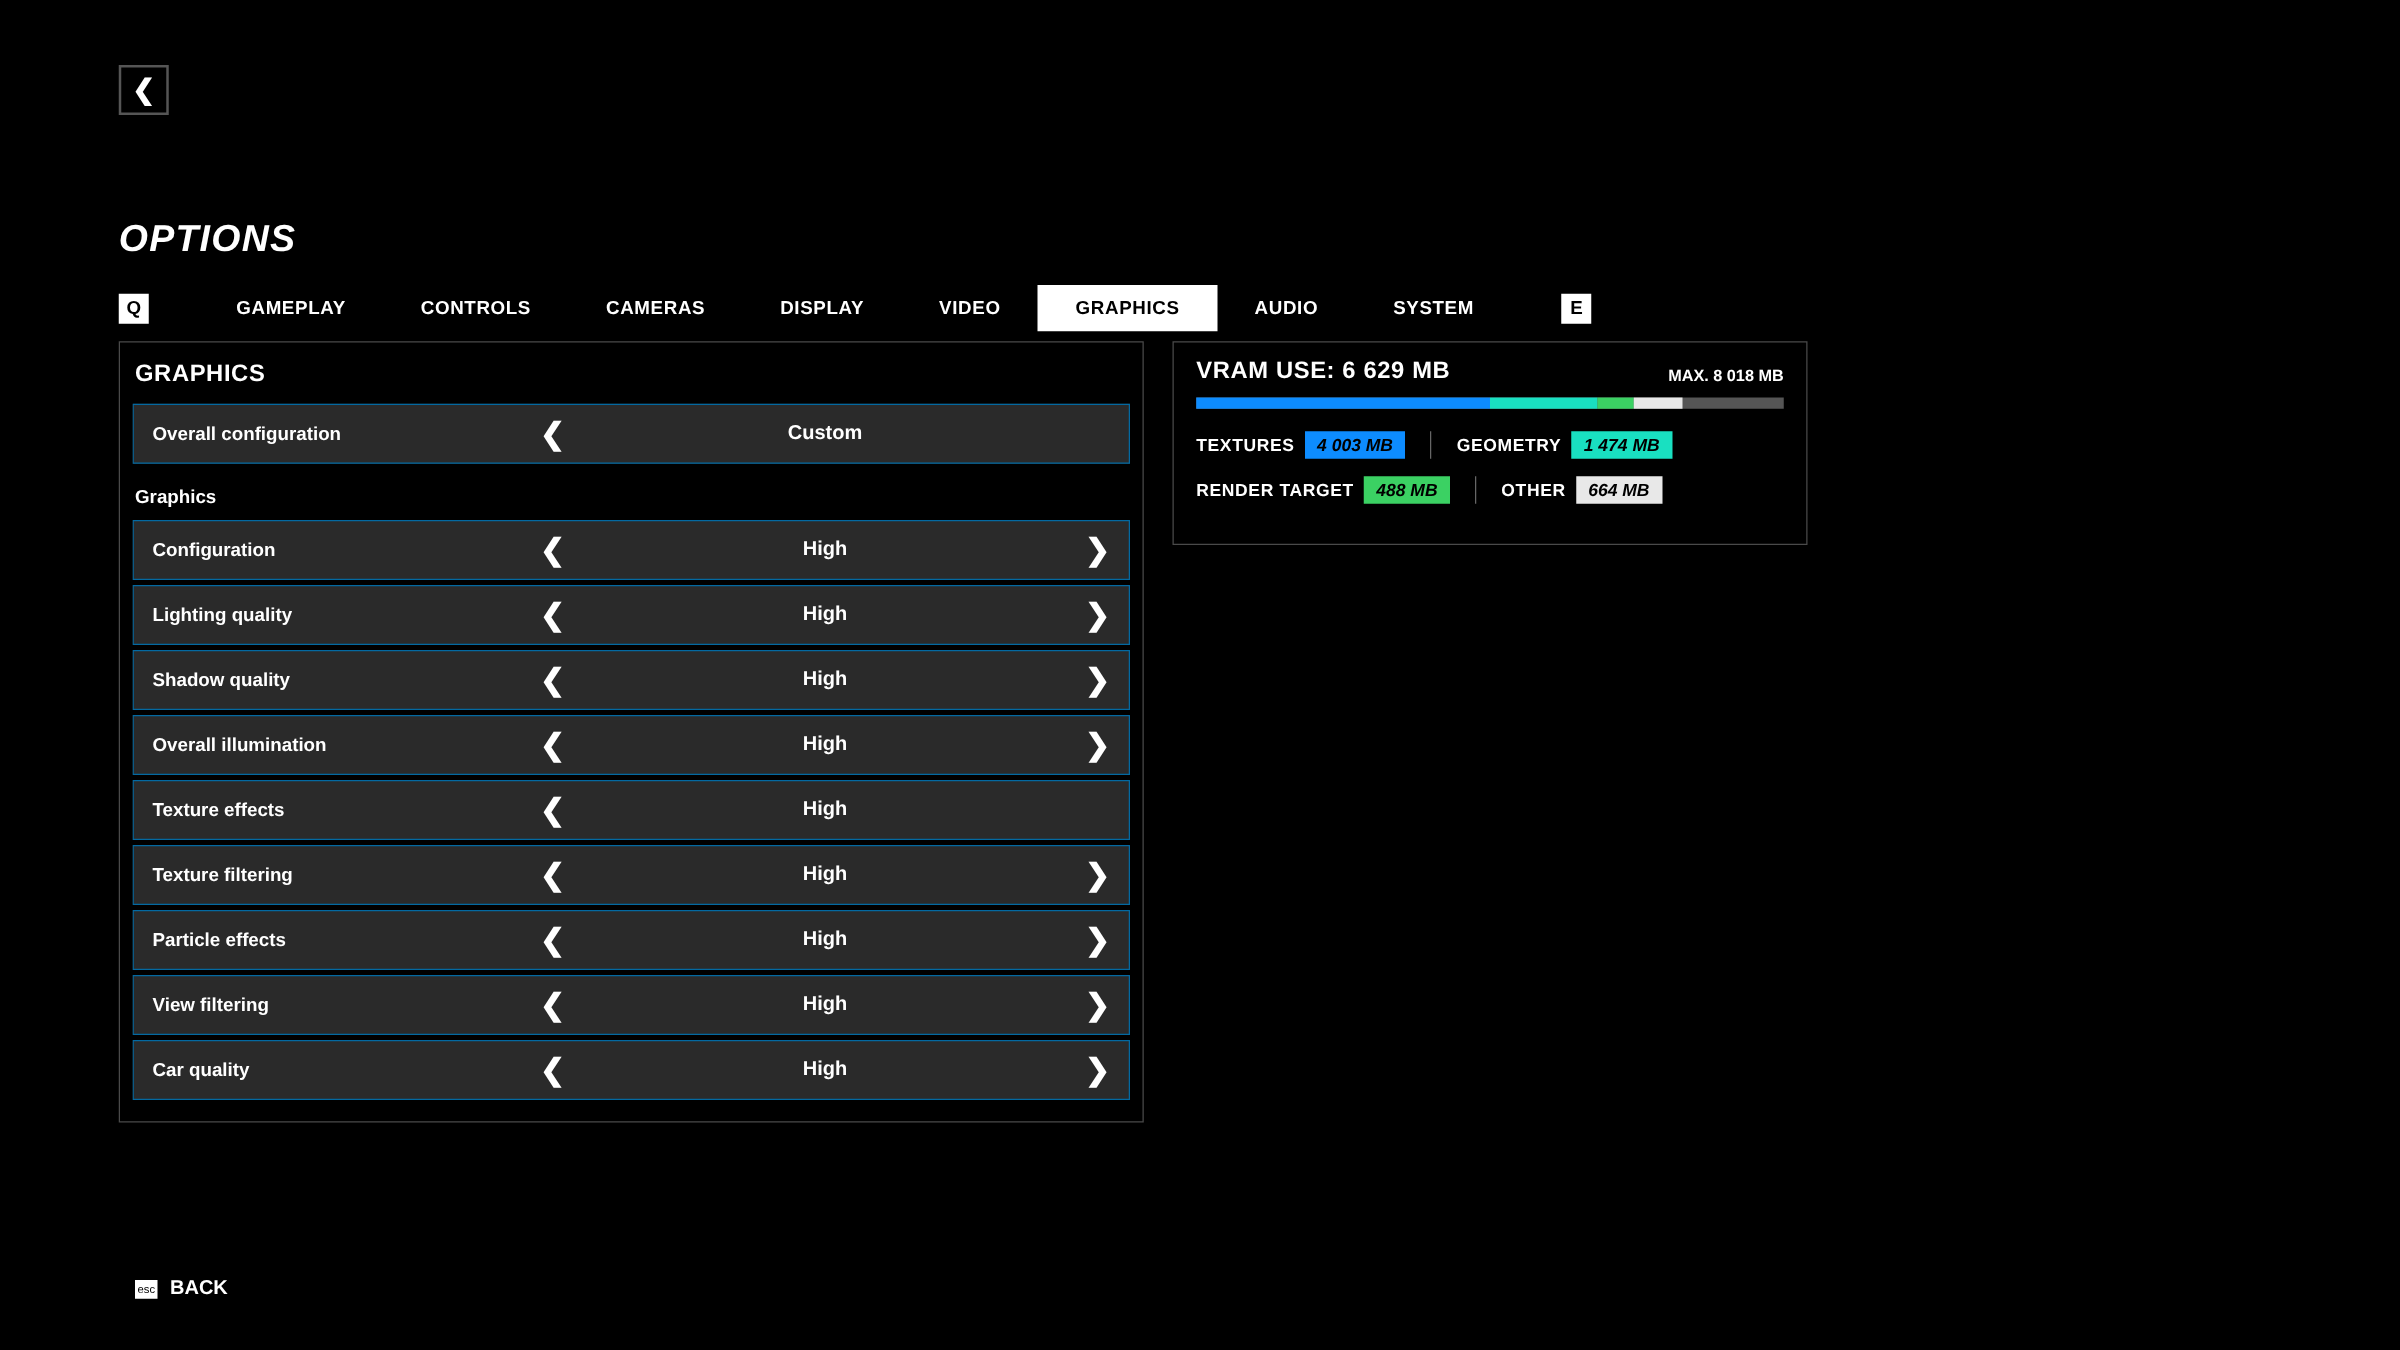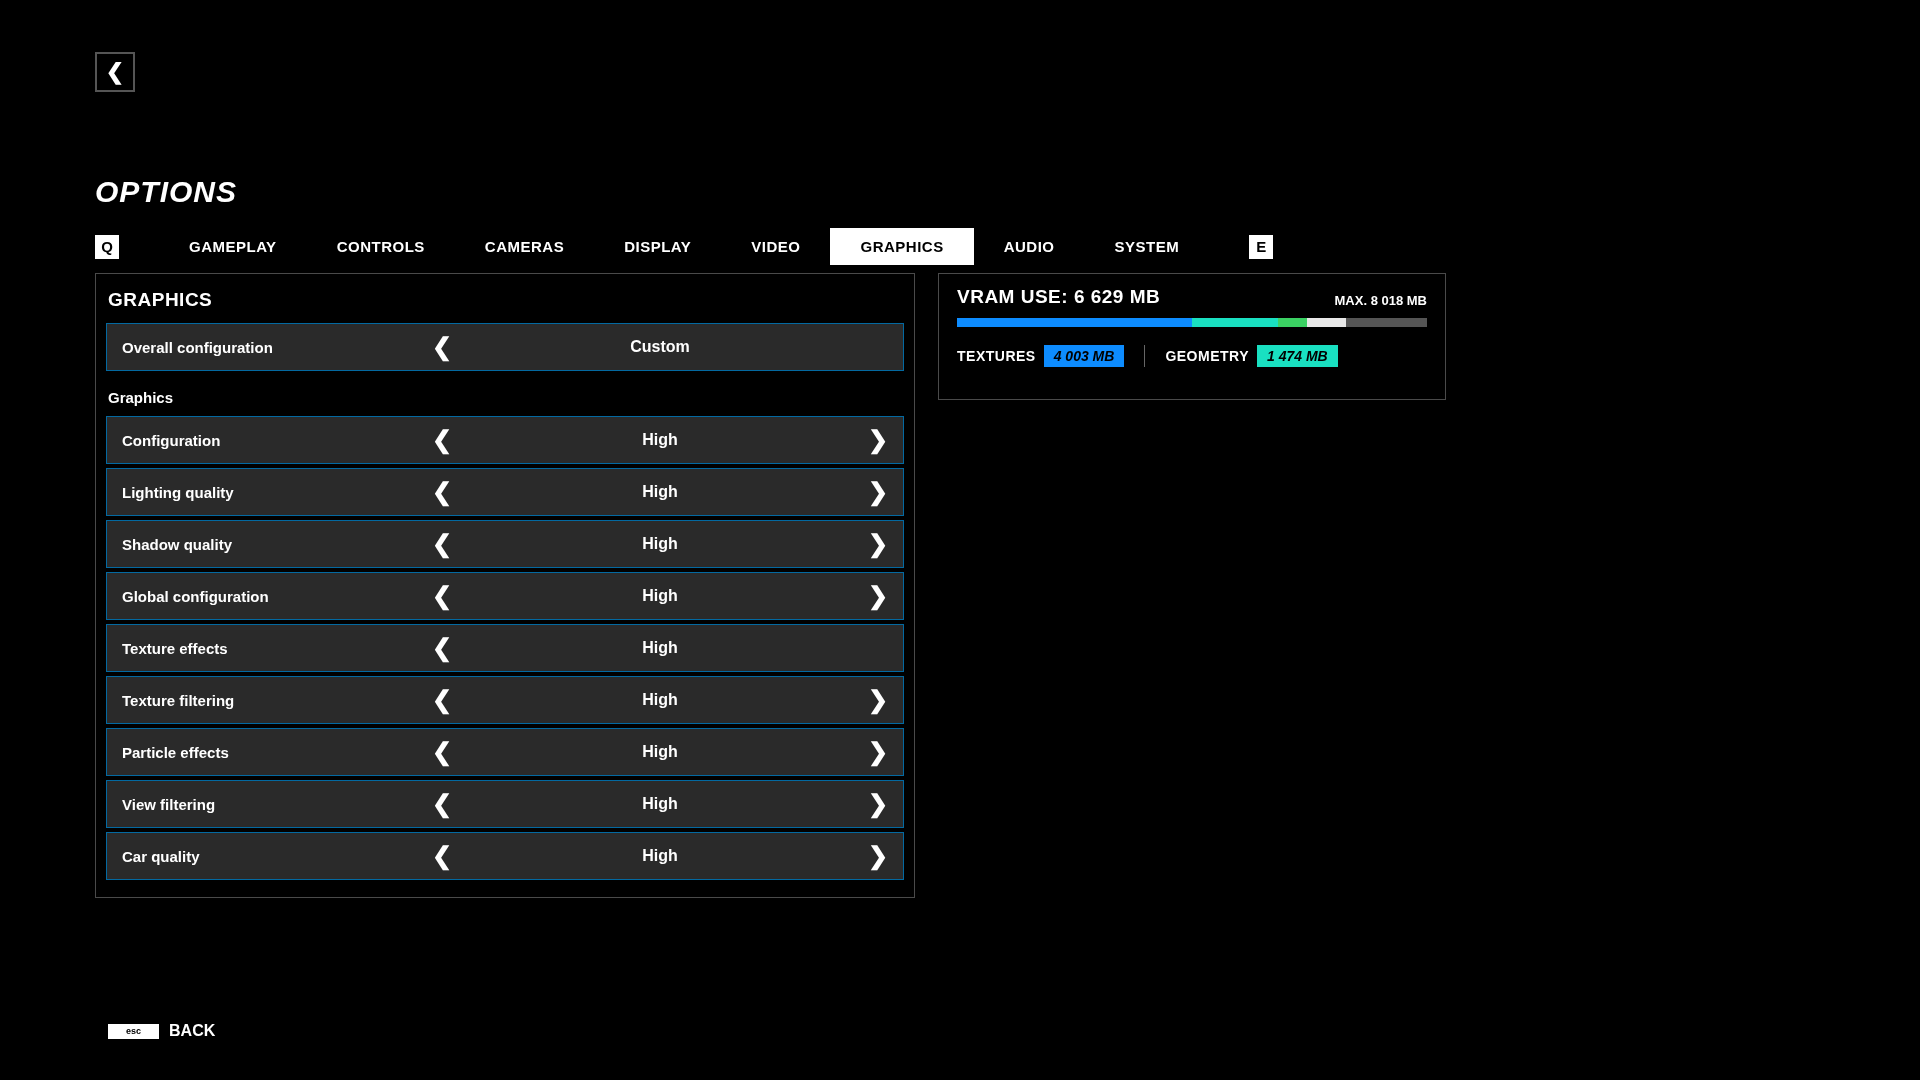--- a/index.html
+++ b/index.html
@@ -185,22 +185,22 @@
     left: 108px;
     display: flex;
     align-items: center;
     gap: 10px;
     cursor: pointer;
   }
   .esc-hint {
     background: #fff;
     color: #000;
     font-size: 9px;
-    font-weight: 700;
-    padding: 3px 18px;
+    font-weight: 400;
+    padding: 3px 2px;
     line-height: 1;
   }
   .footer-text { font-size: 16px; font-weight: 900; text-transform: uppercase; }
 </style>
 </head>
 <body>
 
 <div class="back-top">
   <span>❮</span>
 </div>
@@ -246,21 +246,21 @@
           <div class="option-value">High</div>
           <div class="arrow-cell">❯</div>
         </div>
         <div class="option-row">
           <div class="option-label">Shadow quality</div>
           <div class="arrow-cell">❮</div>
           <div class="option-value">High</div>
           <div class="arrow-cell">❯</div>
         </div>
         <div class="option-row">
-          <div class="option-label">Global configuration</div>
+          <div class="option-label">Overall illumination</div>
           <div class="arrow-cell">❮</div>
           <div class="option-value">High</div>
           <div class="arrow-cell">❯</div>
         </div>
         <div class="option-row">
           <div class="option-label">Texture effects</div>
           <div class="arrow-cell">❮</div>
           <div class="option-value">High</div>
           <div class="arrow-cell hidden">❯</div>
         </div>
@@ -308,19 +308,30 @@
         <div class="legend-item">
           <span class="legend-label">TEXTURES</span>
           <span class="legend-badge" style="background: rgb(13, 140, 255); color: rgb(0, 0, 0);">4 003 MB</span>
         </div>
         <div class="legend-sep"></div>
         <div class="legend-item">
           <span class="legend-label">GEOMETRY</span>
           <span class="legend-badge" style="background: rgb(25, 224, 193); color: rgb(0, 0, 0);">1 474 MB</span>
         </div>
       </div>
+      <div class="legend-row">
+        <div class="legend-item">
+          <span class="legend-label">RENDER TARGET</span>
+          <span class="legend-badge" style="background: rgb(59, 209, 99); color: rgb(0, 0, 0);">488 MB</span>
+        </div>
+        <div class="legend-sep"></div>
+        <div class="legend-item">
+          <span class="legend-label">OTHER</span>
+          <span class="legend-badge" style="background: rgb(232, 232, 232); color: rgb(0, 0, 0);">664 MB</span>
+        </div>
+      </div>
     </div>
 </div>
 
 <div class="footer">
   <span class="esc-hint">esc</span>
   <span class="footer-text">BACK</span>
 </div>
 
 </body></html>

